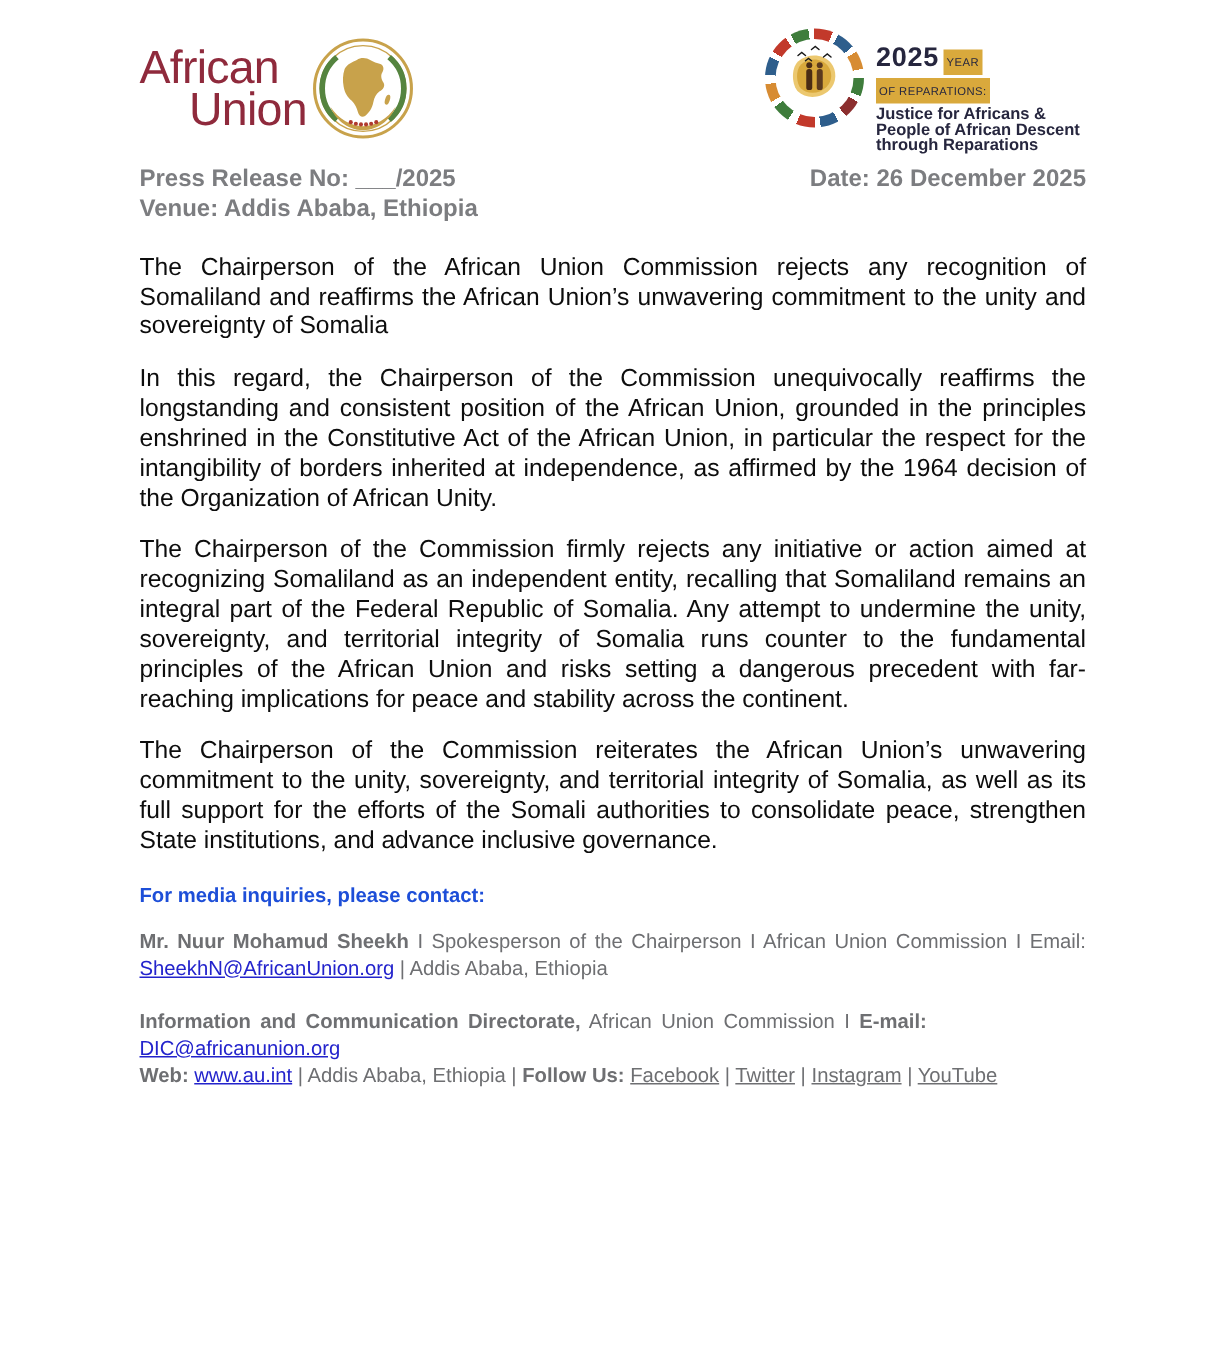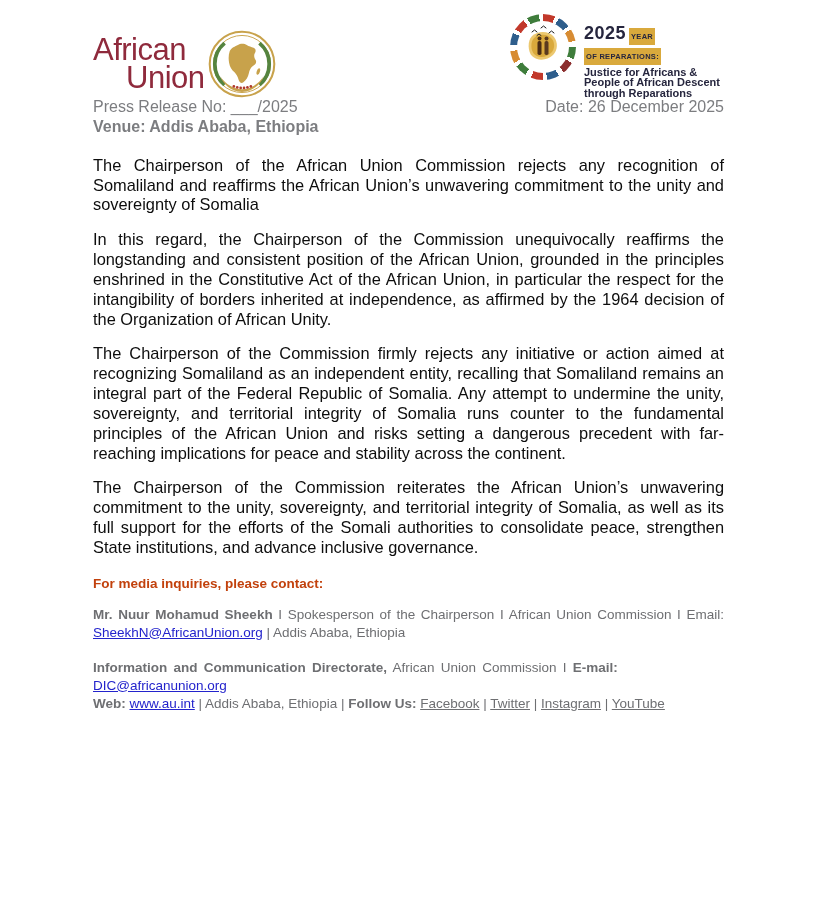--- a/index.html
+++ b/index.html
@@ -1,55 +1,55 @@
 <!DOCTYPE html>
 <html><head>
 <meta charset="utf-8">
 <style>
   * { margin:0; padding:0; box-sizing:border-box; }
   html,body { background:#ffffff; }
   body { width:817px; height:900px; font-family:"Liberation Sans", sans-serif; }
   .page { width:817px; height:900px; background:#fff; padding:20px 93px 0 93px; overflow:hidden; }
 
   
-  .logos-row { display:flex; justify-content:space-between; align-items:flex-end; height:78px; }
+  .logos-row { display:flex; justify-content:space-between; align-items:center; height:78px; }
   .au-logo { display:flex; align-items:center; }
   .au-wordmark { color:#8f2a3c; font-size:31px; line-height:28px; letter-spacing:-0.5px; }
   .au-wordmark .l2 { margin-left:33px; }
   .au-emblem { width:68px; height:68px; margin-left:3px; }
 
   .rep-logo { display:flex; align-items:flex-start; margin-top:4px; }
   .rep-emblem { position:relative; width:66px; height:66px; border-radius:50%; flex:0 0 66px;
     background:conic-gradient(#c2392b 0 6%, #fff 6% 8%, #2e5e8c 8% 14%, #fff 14% 16%,
       #d78c33 16% 22%, #fff 22% 25%, #3f7d3c 25% 31%, #fff 31% 33%, #8c2f2f 33% 39%, #fff 39% 42%,
       #2e5e8c 42% 48%, #fff 48% 50%, #c2392b 50% 56%, #fff 56% 59%, #3f7d3c 59% 65%, #fff 65% 67%,
       #d78c33 67% 73%, #fff 73% 76%, #2e5e8c 76% 82%, #fff 82% 84%, #c2392b 84% 90%, #fff 90% 92%,
       #3f7d3c 92% 98%, #fff 98% 100%); }
   .rep-emblem::after { content:""; position:absolute; inset:7px; background:#fff; border-radius:50%; }
   .rep-emblem svg { position:absolute; inset:8px; z-index:2; }
   .rep-text { margin-left:8px; padding-top:9px; color:#26263e; width:140px; }
   .rep-line1 { display:flex; align-items:baseline; gap:3px; }
   .rep-year { font-weight:bold; font-size:18px; letter-spacing:0.5px; }
-  .rep-hl { background:#d9a93c; color:#26263e; font-weight:bold; font-size:7.5px; padding:4px 2px; letter-spacing:0.3px; }
+  .rep-hl { background:#d9a93c; color:#26263e; font-weight:normal; font-size:7.5px; padding:4px 2px; letter-spacing:0.3px; }
   .rep-line2 { margin-top:1px; display:inline-block; }
   .rep-small { font-weight:bold; font-size:11px; line-height:10.5px; }
   .rep-small.first { margin-top:2px; }
 
   
   .directorate { text-align:center; font-weight:bold; font-size:21px; color:#515154; margin-top:14px; letter-spacing:0.2px; }
-  .meta-row { display:flex; justify-content:space-between; font-weight:normal; font-size:16px; color:#7c7d80; }
+  .meta-row { display:flex; justify-content:space-between; margin-top:13px; font-weight:bold; font-size:16px; color:#7c7d80; }
   .venue { font-weight:bold; font-size:16px; color:#7c7d80; margin-top:2px; }
 
   
   .release-title { font-weight:normal; font-size:16.4px; line-height:19.5px; color:#0d0d0d; text-align:justify; margin-top:20px; }
   p.bodytext { font-size:16.4px; line-height:20px; color:#0d0d0d; text-align:justify; margin-top:14px; }
   p.bodytext b { font-weight:bold; }
 
   
-  .contact-heading { font-weight:bold; font-size:13.5px; color:#c2410c; margin-top:19px; }
+  .contact-heading { font-weight:bold; font-size:13.5px; color:#1d4ed8; margin-top:19px; }
   .contact { font-size:13.5px; line-height:18px; color:#6e6f72; text-align:justify; margin-top:15px; }
   .contact b { font-weight:bold; }
   .footer-block { margin-top:17px; font-size:13.5px; line-height:18px; color:#6e6f72; }
   .footer-l1 { word-spacing:2.5px; }
   a.link { color:#2323cc; text-decoration:underline; cursor:pointer; }
   a.social { color:#6e6f72; text-decoration:underline; cursor:pointer; }
 </style>
 </head>
 <body>
 

